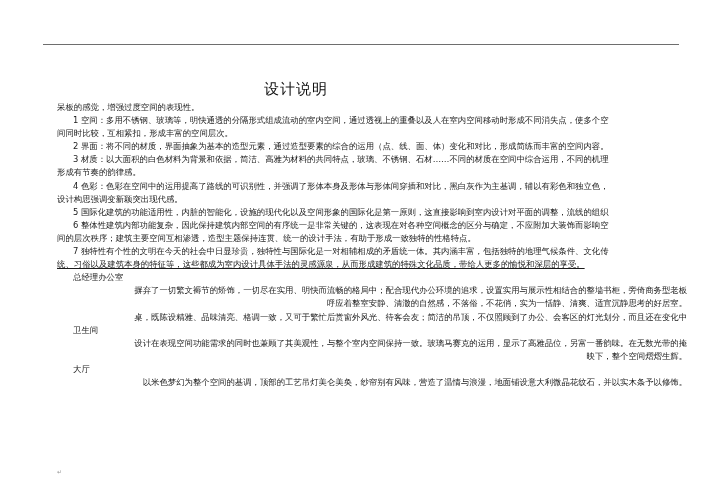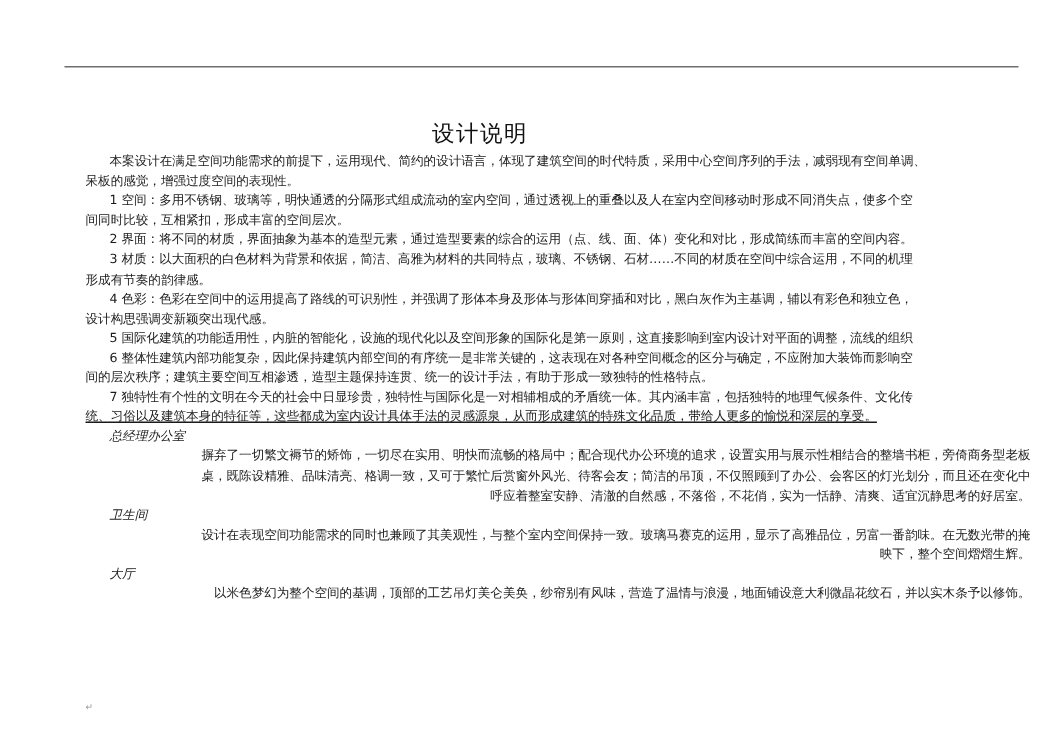--- a/index.html
+++ b/index.html
@@ -1,37 +1,36 @@
 <!DOCTYPE html>
 <html><head>
 <meta charset="utf-8">
 <style>
   html, body { margin: 0; padding: 0; background: #ffffff; }
   body { width: 707px; height: 500px; position: relative; overflow: hidden;
          font-family: "DejaVu Sans", "Liberation Sans", sans-serif; color: #1a1a1a; }
   .header-rule { position: absolute; left: 43px; top: 44px; width: 636px; height: 1px; background: #6e6e6e; }
   .title { position: absolute; left: 0; width: 592px; top: 80px; text-align: center;
-           font-size: 15px; letter-spacing: 1px; color: #111; margin-left: 24px; }
+           font-size: 15px; letter-spacing: 1px; color: #111; }
   .body { position: absolute; left: 57px; top: 101px; width: 630px; font-size: 8.4px; line-height: 13.1px; }
   .p { margin: 0; padding: 0; text-indent: 16px; white-space: normal; }
   .p.noindent { text-indent: 0; text-align: right; }
-  .heading { margin: 0; padding-left: 16px; font-style: italic; }
+  .heading { margin: 0; padding-left: 16px; }
   .line { display: block; white-space: nowrap; }
   .para-mark { position: absolute; left: 57px; top: 468px; font-size: 6px; color: #999; }
 </style>
 </head>
 <body>
 
 <div class="header-rule"></div>
 
 <div class="title">设计说明</div>
 
 <div class="body" id="doc-body">
     <div class="p">
-      <span class="line">本案设计在满足空间功能需求的前提下，运用现代、简约的设计语言，体现了建筑空间的时代特质，采用中心空间序列的手法，减弱现有空间单调、</span>
       <span class="line" style="text-indent: 0px;">呆板的感觉，增强过度空间的表现性。</span>
     </div>
     <div class="p">
       <span class="line">1 空间：多用不锈钢、玻璃等，明快通透的分隔形式组成流动的室内空间，通过透视上的重叠以及人在室内空间移动时形成不同消失点，使多个空</span>
       <span class="line" style="text-indent: 0px;">间同时比较，互相紧扣，形成丰富的空间层次。</span>
     </div>
     <div class="p">
       <span class="line">2 界面：将不同的材质，界面抽象为基本的造型元素，通过造型要素的综合的运用（点、线、面、体）变化和对比，形成简练而丰富的空间内容。</span>
     </div>
     <div class="p">
@@ -51,22 +50,22 @@
     </div>
     <div class="p">
       <span class="line">7 独特性有个性的文明在今天的社会中日显珍贵，独特性与国际化是一对相辅相成的矛盾统一体。其内涵丰富，包括独特的地理气候条件、文化传</span>
       <span class="line" style="text-indent: 0px; text-decoration: underline;">统、习俗以及建筑本身的特征等，这些都成为室内设计具体手法的灵感源泉，从而形成建筑的特殊文化品质，带给人更多的愉悦和深层的享受。</span>
     </div>
     <div class="heading">
       <span class="line">总经理办公室</span>
     </div>
     <div class="p noindent">
       <span class="line">摒弃了一切繁文褥节的矫饰，一切尽在实用、明快而流畅的格局中；配合现代办公环境的追求，设置实用与展示性相结合的整墙书柜，旁倚商务型老板</span>
+      <span class="line" style="text-indent: 0px;">呼应着整室安静、清澈的自然感，不落俗，不花俏，实为一恬静、清爽、适宜沉静思考的好居室。</span>
       <span class="line" style="text-indent: 0px;">桌，既陈设精雅、品味清亮、格调一致，又可于繁忙后赏窗外风光、待客会友；简洁的吊顶，不仅照顾到了办公、会客区的灯光划分，而且还在变化中</span>
-      <span class="line" style="text-indent: 0px;">呼应着整室安静、清澈的自然感，不落俗，不花俏，实为一恬静、清爽、适宜沉静思考的好居室。</span>
     </div>
     <div class="heading">
       <span class="line">卫生间</span>
     </div>
     <div class="p noindent">
       <span class="line">设计在表现空间功能需求的同时也兼顾了其美观性，与整个室内空间保持一致。玻璃马赛克的运用，显示了高雅品位，另富一番韵味。在无数光带的掩</span>
       <span class="line" style="text-indent: 0px;">映下，整个空间熠熠生辉。</span>
     </div>
     <div class="heading">
       <span class="line">大厅</span>

